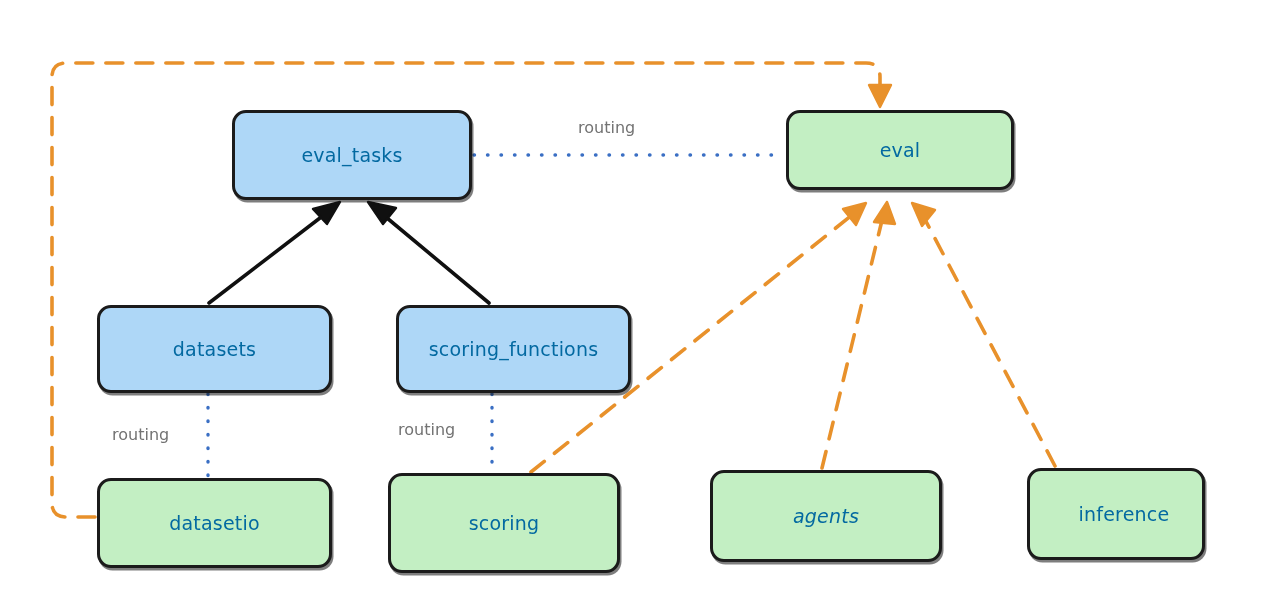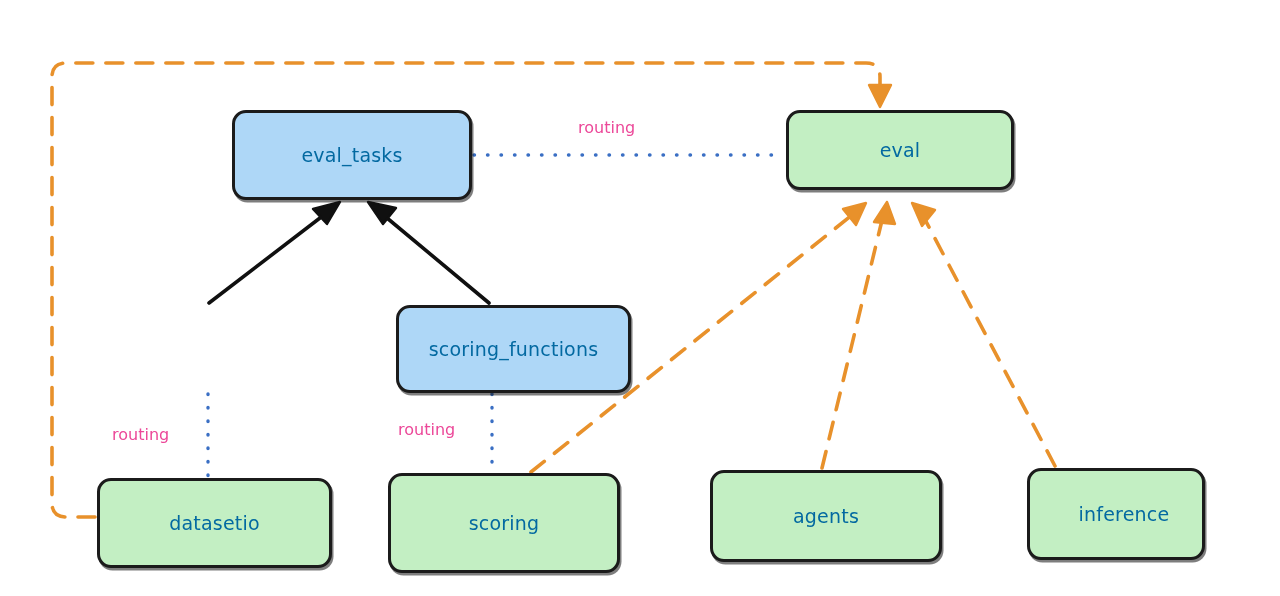--- a/index.html
+++ b/index.html
@@ -47,21 +47,21 @@
   }
   .node.provider {
     background: #c3efc3;
   }
   .node-label {
     pointer-events: none;
     white-space: nowrap;
   }
   .edge-label {
     position: absolute;
-    color: #ec4899;
+    color: #737373;
     font-family: "DejaVu Sans", sans-serif;
     font-size: 16px;
     z-index: 4;
     white-space: nowrap;
   }
 </style>
 </head>
 <body>
 
 <div id="canvas">
@@ -94,34 +94,37 @@
   </svg>
 
   <div class="node api" style="left:232px; top:110px; width:240px; height:90px;">
     <span class="node-label">eval_tasks</span>
   </div>
 
   <div class="node provider" style="left:786px; top:110px; width:228px; height:80px;">
     <span class="node-label">eval</span>
   </div>
 
+  <div class="node api" style="left:97px; top:305px; width:235px; height:88px;">
+    <span class="node-label">datasets</span>
+  </div>
 
   <div class="node api" style="left:396px; top:305px; width:235px; height:88px;">
     <span class="node-label">scoring_functions</span>
   </div>
 
   <div class="node provider" style="left:97px; top:478px; width:235px; height:90px;text-align:center;">
     <span class="node-label">datasetio</span>
   </div>
 
   <div class="node provider" style="left:388px; top:473px; width:232px; height:100px;">
     <span class="node-label">scoring</span>
   </div>
 
-  <div class="node provider" style="left:710px; top:470px; width:232px; height:92px;">
+  <div class="node provider" style="left:710px; top:470px; width:232px; height:92px;font-style:italic;">
     <span class="node-label">agents</span>
   </div>
 
   <div class="node provider" style="left:1027px; top:468px; width:178px; height:92px;padding-left:16px;">
     <span class="node-label">inference</span>
   </div>
 
   <div class="edge-label" style="left:578px; top:118px;">routing</div>
 
   <div class="edge-label" style="left:112px; top:425px;">routing</div>

